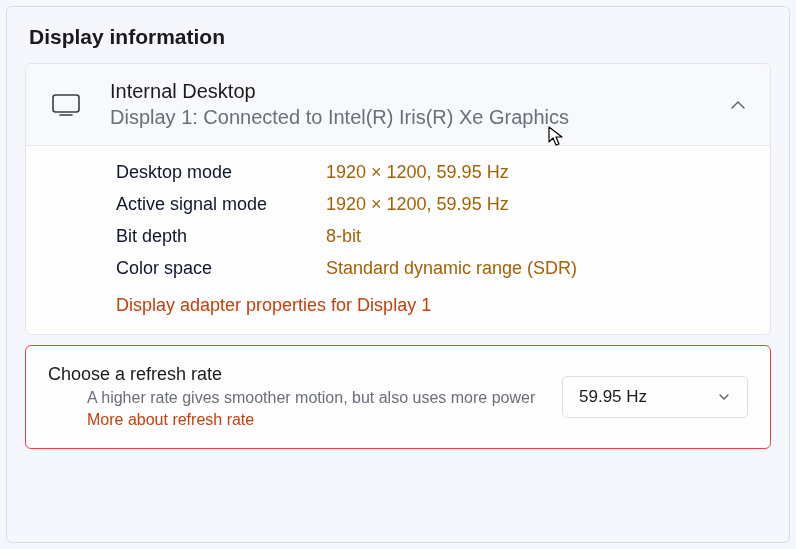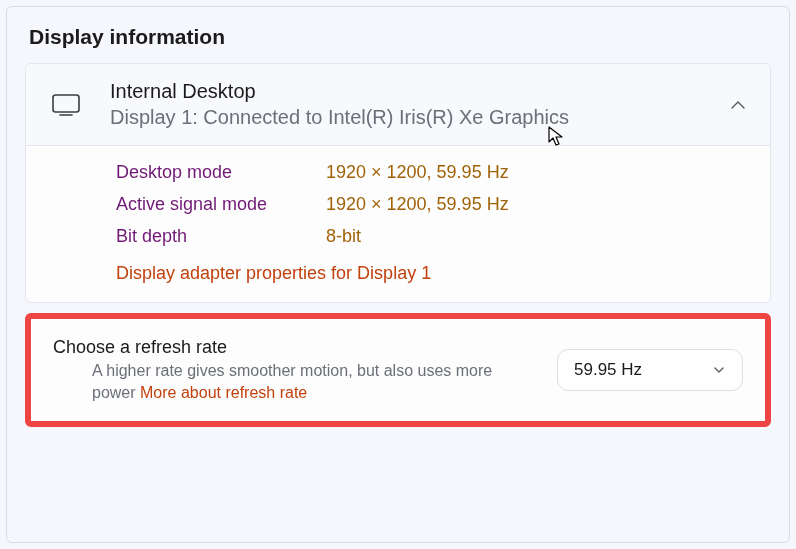--- a/index.html
+++ b/index.html
@@ -68,33 +68,33 @@
       padding: 16px 22px 18px 90px;
     }
     .row {
       display: flex;
       margin-bottom: 11px;
       font-size: 18px;
     }
     .row:last-of-type { margin-bottom: 16px; }
     .row-label {
       width: 210px;
-      color: #701a75;
+      color: #0f172a;
     }
     .row-value {
       color: #a16207;
     }
     .link {
       color: #c2410c;
       font-size: 18px;
       cursor: pointer;
     }
     .rate-card {
       background: #fdfdfe;
-      border: 6px solid #ef4444;
+      border: 1px solid #ef4444;
       border-radius: 6px;
       padding: 18px 22px;
       display: flex;
       align-items: center;
       gap: 20px;
     }
     .rate-text { flex: 1; }
     .rate-title {
       font-size: 18px;
       color: #1b1b1b;
@@ -102,21 +102,21 @@
     }
     .rate-sub {
       font-size: 16px;
       color: #6b6f78;
       line-height: 1.35;
       margin-left: 39px;
     }
     .rate-sub .link { font-size: 16px; }
     .select-box {
       border: 1px solid #dcdfe6;
-      border-radius: 11px;
+      border-radius: 5px;
       padding: 10px 16px;
       min-width: 186px;
       display: flex;
       align-items: center;
       justify-content: space-between;
       background: #fefefe;
       cursor: pointer;
       font-size: 17px;
     }
     .cursor {
@@ -155,20 +155,24 @@
         <div class="row-value">1920 × 1200, 59.95 Hz</div>
       </div>
       <div class="row">
         <div class="row-label">Active signal mode</div>
         <div class="row-value">1920 × 1200, 59.95 Hz</div>
       </div>
       <div class="row">
         <div class="row-label">Bit depth</div>
         <div class="row-value">8-bit</div>
       </div>
+      <div class="row">
+        <div class="row-label">Color space</div>
+        <div class="row-value">Standard dynamic range (SDR)</div>
+      </div>
       <span class="link">Display adapter properties for Display 1</span>
     </div>
   </div>
 
   <div class="rate-card">
     <div class="rate-text">
       <div class="rate-title">Choose a refresh rate</div>
       <div class="rate-sub">
         <span>A higher rate gives smoother motion, but also uses more power  </span><span class="link">More about refresh rate</span>
       </div>

